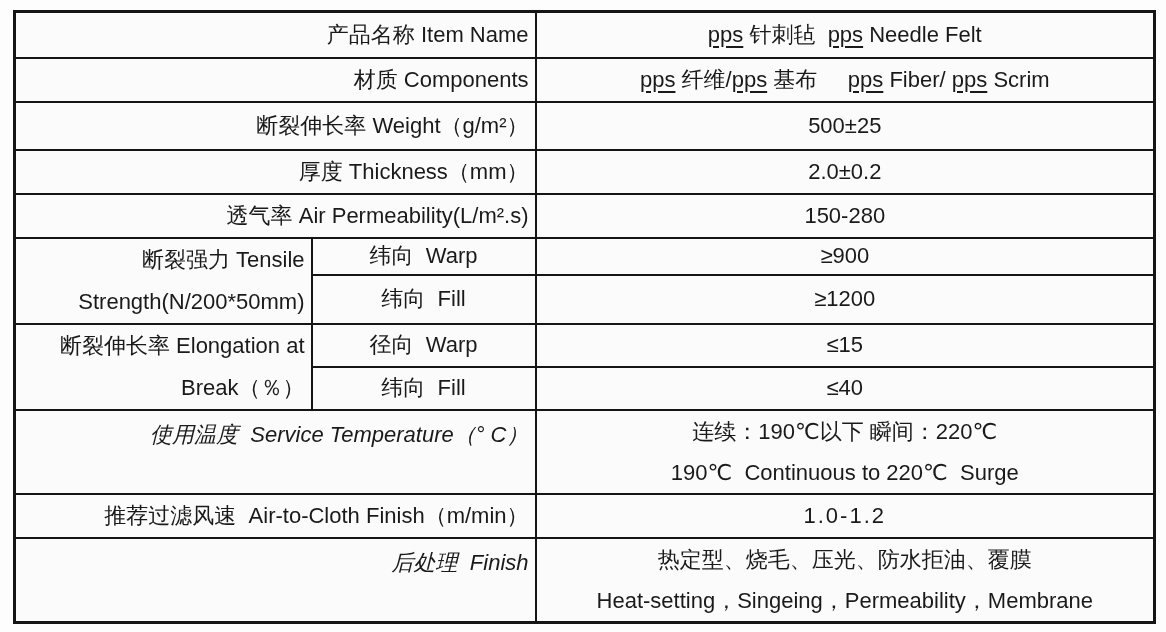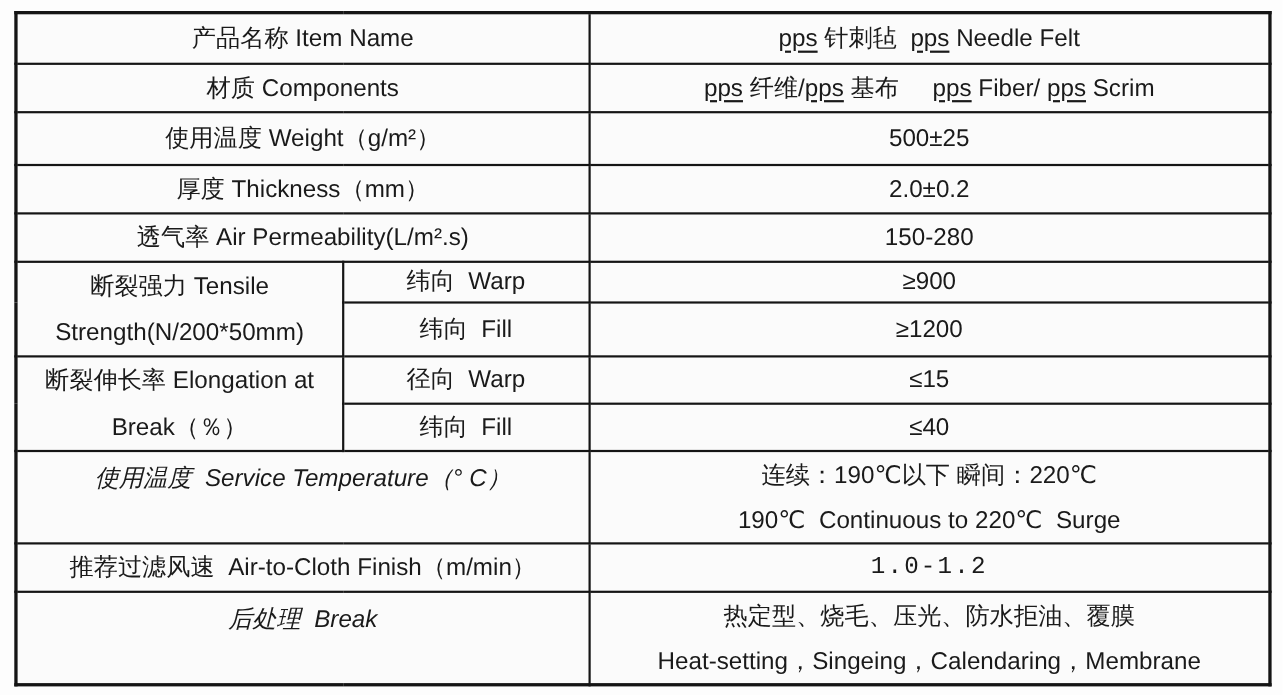--- a/index.html
+++ b/index.html
@@ -30,37 +30,37 @@
   col.c3 { width: 619px; }
   td {
     border: 2px solid #151515;
     text-align: center;
     vertical-align: middle;
     font-size: 22px;
     padding: 0 6px;
     overflow: hidden;
   }
   td.pre { white-space: pre-wrap; }
-  td.label { line-height: 42px; }
+  td.label { line-height: 42px; text-align: right; }
   td.top {
     vertical-align: top;
     padding-top: 3px;
     font-style: italic;
   }
   .sq {
     text-decoration-line: underline;
     text-decoration-style: wavy;
     text-decoration-color: #dd8a86;
     text-decoration-thickness: 1px;
     text-underline-offset: 4px;
     text-decoration: underline;
   }
   .vline { line-height: 41px; white-space: pre-wrap; }
   td.mono {
-    font-family: Liberation Mono, monospace;
+    font-family: Liberation Sans, sans-serif;
     font-size: 22px;
     letter-spacing: 2px;
     margin-top: 22px;
   }
 </style>
 </head>
 <body>
 
 <div class="page">
   <table class="tbl">
@@ -75,21 +75,21 @@
         <td colspan="2" class="label pre">产品名称 Item Name</td>
         <td class="pre"><span class="sq">pps</span><span> 针刺毡  </span><span class="sq">pps</span><span> Needle Felt</span></td>
       </tr>
 
       <tr style="height:42px">
         <td colspan="2" class="label pre">材质 Components</td>
         <td class="pre"><span class="sq">pps</span><span> 纤维/</span><span class="sq">pps</span><span> 基布     </span><span class="sq">pps</span><span> Fiber/ </span><span class="sq">pps</span><span> Scrim</span></td>
       </tr>
 
       <tr style="height:48px">
-        <td colspan="2" class="label pre">使用温度 Weight（g/m²）</td>
+        <td colspan="2" class="label pre">断裂伸长率 Weight（g/m²）</td>
         <td>500±25</td>
       </tr>
 
       <tr style="height:34px">
         <td colspan="2" class="label pre">厚度 Thickness（mm）</td>
         <td>2.0±0.2</td>
       </tr>
 
       <tr style="height:43px">
         <td colspan="2" class="label pre">透气率 Air Permeability(L/m².s)</td>
@@ -123,22 +123,22 @@
           <div class="vline">190℃  Continuous to 220℃  Surge</div>
         </td>
       </tr>
 
       <tr style="height:44px">
         <td colspan="2" class="label pre">推荐过滤风速  Air-to-Cloth Finish（m/min）</td>
         <td class="mono">1.0-1.2</td>
       </tr>
 
       <tr style="height:83px">
-        <td colspan="2" class="label pre top">后处理  Break</td>
+        <td colspan="2" class="label pre top">后处理  Finish</td>
         <td>
           <div class="vline">热定型、烧毛、压光、防水拒油、覆膜</div>
-          <div class="vline">Heat-setting，Singeing，Calendaring，Membrane</div>
+          <div class="vline">Heat-setting，Singeing，Permeability，Membrane</div>
         </td>
       </tr>
 
     </tbody>
   </table>
 </div>
 
 </body></html>

